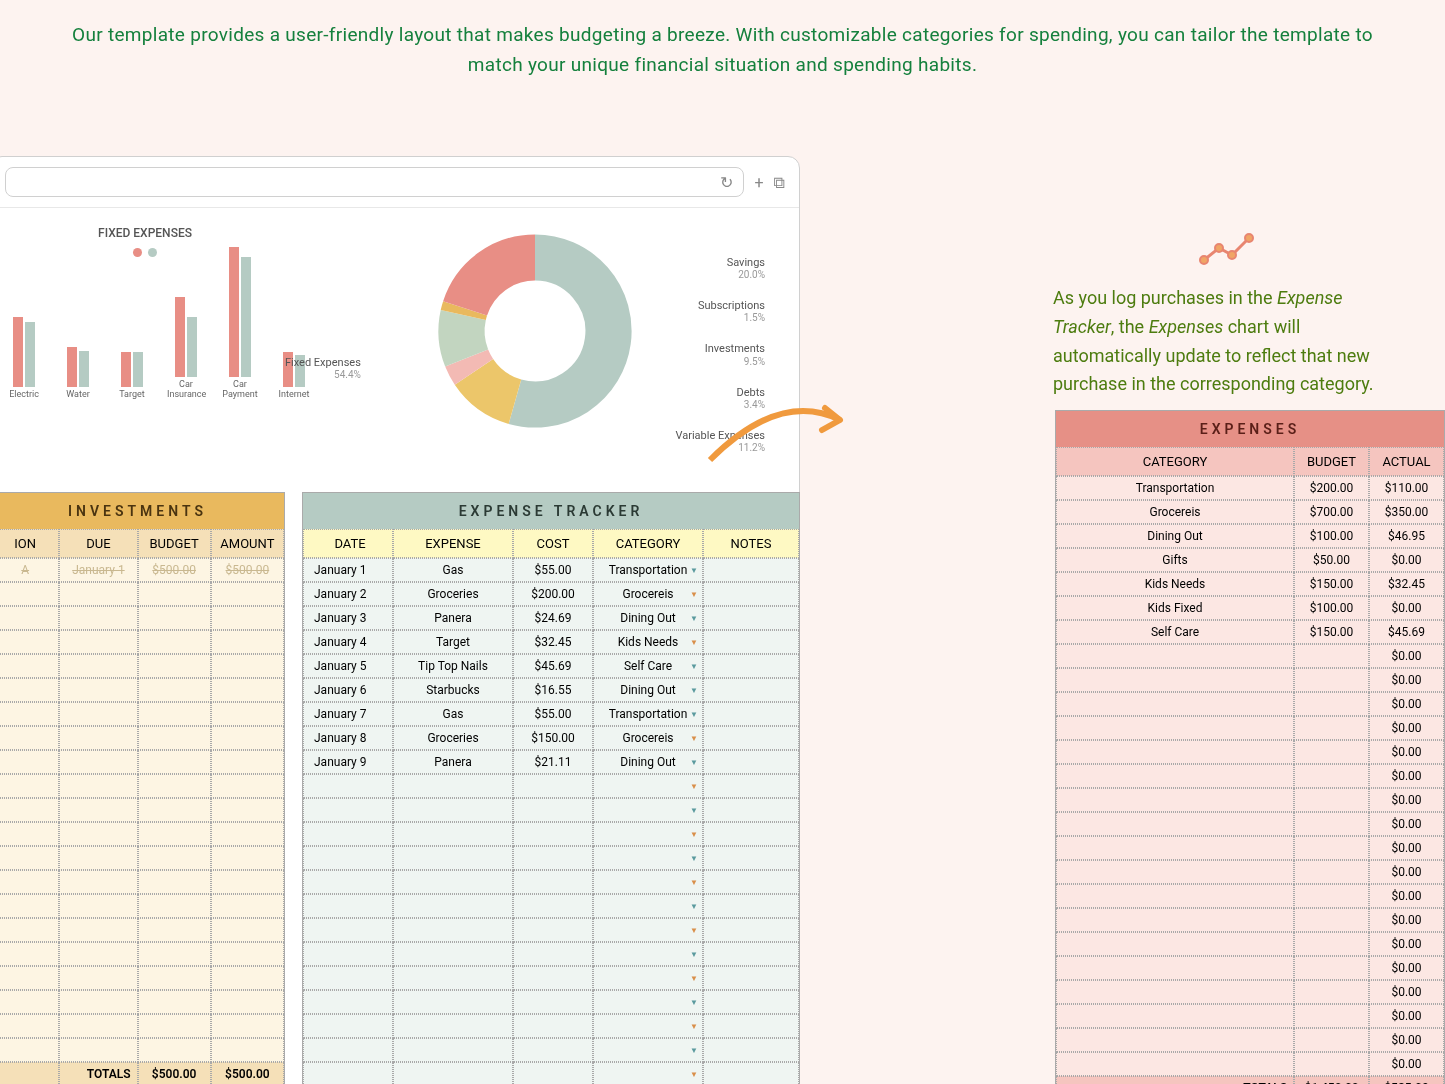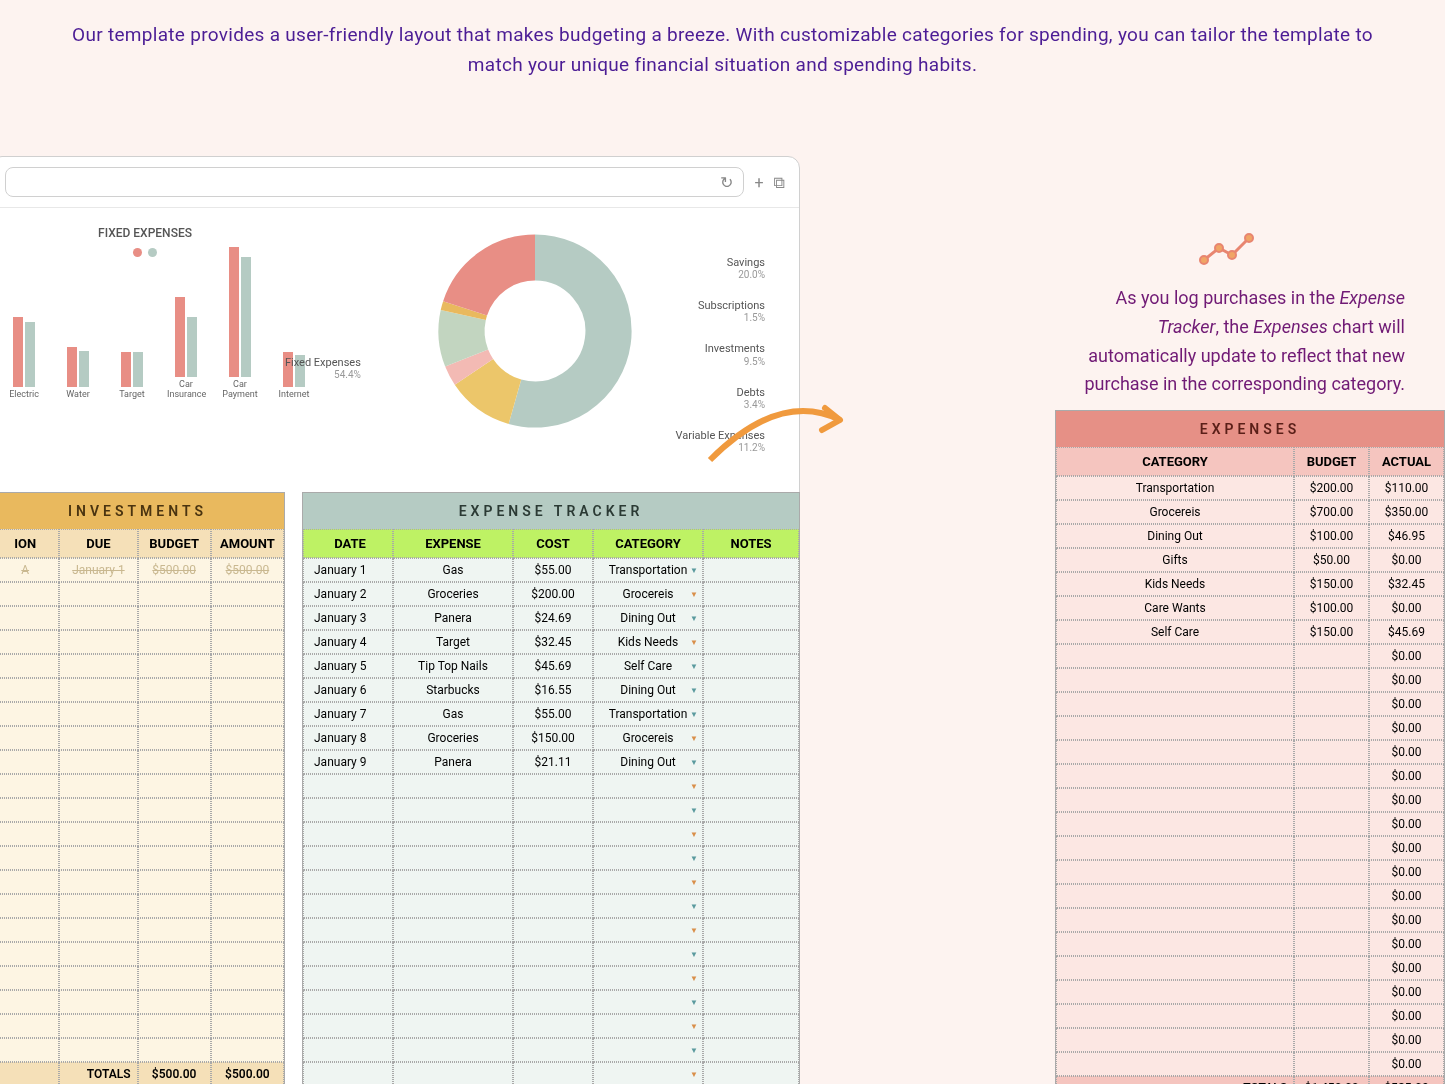--- a/index.html
+++ b/index.html
@@ -1,19 +1,19 @@
 <!DOCTYPE html>
 <html><head>
 <meta charset="utf-8">
 <style>
 *{box-sizing:border-box;margin:0;padding:0}
 body{font-family:-apple-system,BlinkMacSystemFont,"Segoe UI",Roboto,sans-serif;background:#fdf3f0;width:1445px;height:1084px;overflow:hidden;position:relative}
 .hero{text-align:center;padding:20px 60px 10px}
 .hero h1{font-size:22px;font-weight:700;color:#222;margin-bottom:12px}
-.hero p{font-size:19px;color:#4c1d95;letter-spacing:.3px;line-height:1.6}
+.hero p{font-size:19px;color:#15803d;letter-spacing:.3px;line-height:1.6}
 .browser{position:absolute;left:-10px;top:156px;width:810px;height:930px;background:#fff;border:1px solid #d0d0d0;border-radius:12px;overflow:hidden}
 .addr{display:flex;align-items:center;gap:10px;padding:10px 14px;border-bottom:1px solid #e8e8e8}
 .urlbar{flex:1;height:30px;border:1px solid #d0d0d0;border-radius:8px;display:flex;align-items:center;justify-content:flex-end;padding:0 10px}
 .icn{color:#888;cursor:pointer;font-size:16px}
 .content{padding:18px 14px;display:flex;gap:20px}
 .leftcol{width:280px}
 .chart-title{text-align:center;font-size:12px;color:#555;font-weight:500;margin-bottom:8px}
 .legend-dots{display:flex;justify-content:center;gap:6px;margin-bottom:20px}
 .dot{width:9px;height:9px;border-radius:50%}
 .bars{display:flex;align-items:flex-end;gap:16px;height:140px;padding-bottom:18px;margin-bottom:6px}
@@ -23,47 +23,47 @@
 .barlbl{font-size:9px;color:#666;text-align:center;width:38px}
 .donut-wrap{position:relative;width:460px}
 .donut-svg{display:block;margin:0 auto}
 .dlabels{position:absolute;right:0;top:30px;font-size:11px;color:#555}
 .dlbl{text-align:right;margin-bottom:18px;line-height:1.2}
 .dlbl .pct{font-size:10px;color:#999}
 .infolabel{position:absolute;font-size:11px;color:#555;text-align:right;line-height:1.2}
 .infolabel .pct{font-size:10px;color:#999}
 .tbl{border:1px solid #aaa;font-size:13px}
 .tbl-hdr{text-align:center;font-weight:600;letter-spacing:4px;padding:10px;font-size:14px}
-.tbl-cols{display:flex;font-weight:700;text-align:center}
+.tbl-cols{display:flex;font-weight:400;text-align:center}
 .tbl-cols>div{padding:6px;border:1px dotted #a9a9a9}
 .tbl-row{display:flex}
 .tbl-row>div{padding:4px 6px;border:1px dotted #a9a9a9;font-size:12px;text-align:center;min-height:24px}
 .totals{font-weight:600;background:#f5f5f5}
 .inv{position:absolute;left:-10px;top:492px;width:295px}
 .inv .tbl-hdr{background:#e9b95e;color:#4a3410}
 .inv .tbl-cols{background:#f5e0b8}
 .inv .tbl-row{background:#fdf5e3}
 .inv .totals{background:#f5e0b8}
 .inv .c1{width:70px}.inv .c2{width:80px}.inv .c3{width:75px}.inv .c4{width:75px}
 .trk{position:absolute;left:302px;top:492px;width:498px}
 .trk .tbl-hdr{background:#b5cbc3;color:#2b3a34}
-.trk .tbl-cols{background:#bef264}
+.trk .tbl-cols{background:#fef9c3}
 .trk .tbl-row{background:#eff5f2}
 .trk .c1{width:90px;text-align:left;padding-left:10px}
 .trk .c2{width:120px}.trk .c3{width:80px}.trk .c4{width:110px;position:relative}
 .trk .c5{flex:1}
 .dd{position:absolute;right:4px;top:7px;font-size:8px;color:#888}
 .exp-panel{position:absolute;right:0;top:410px;width:390px;height:674px}
 .exp{border:1px solid #aaa}
 .exp .tbl-hdr{background:#e69086;color:#5a1f18}
 .exp .tbl-cols{background:#f5c5bf}
 .exp .tbl-row{background:#fce7e3}
 .exp .totals{background:#f5c5bf}
 .exp .c1{flex:1}.exp .c2{width:75px}.exp .c3{width:75px}
-.callout{position:absolute;right:40px;top:230px;width:352px;text-align:right;font-size:18px;color:#701a75;line-height:1.6}
+.callout{position:absolute;right:40px;top:230px;width:352px;text-align:left;font-size:18px;color:#4d7c0f;line-height:1.6}
 .callout em{font-style:italic}
 .graph-icon{width:60px;height:40px;margin:0 auto 14px;display:block}
 .arrow{position:absolute;left:700px;top:390px;width:160px;height:80px}
 </style>
 </head>
 <body>
 
 <div class="hero">
   <p>Our template provides a user-friendly layout that makes budgeting a breeze. With customizable categories for spending, you can tailor the template to match your unique financial situation and spending habits.</p>
 </div>
@@ -548,21 +548,21 @@
           <div class="c1">Gifts</div>
           <div class="c2">$50.00</div>
           <div class="c3">$0.00</div>
         </div>
         <div class="tbl-row">
           <div class="c1">Kids Needs</div>
           <div class="c2">$150.00</div>
           <div class="c3">$32.45</div>
         </div>
         <div class="tbl-row">
-          <div class="c1">Care Wants</div>
+          <div class="c1">Kids Fixed</div>
           <div class="c2">$100.00</div>
           <div class="c3">$0.00</div>
         </div>
         <div class="tbl-row">
           <div class="c1">Self Care</div>
           <div class="c2">$150.00</div>
           <div class="c3">$45.69</div>
         </div>
         <div class="tbl-row">
           <div class="c1"></div>

